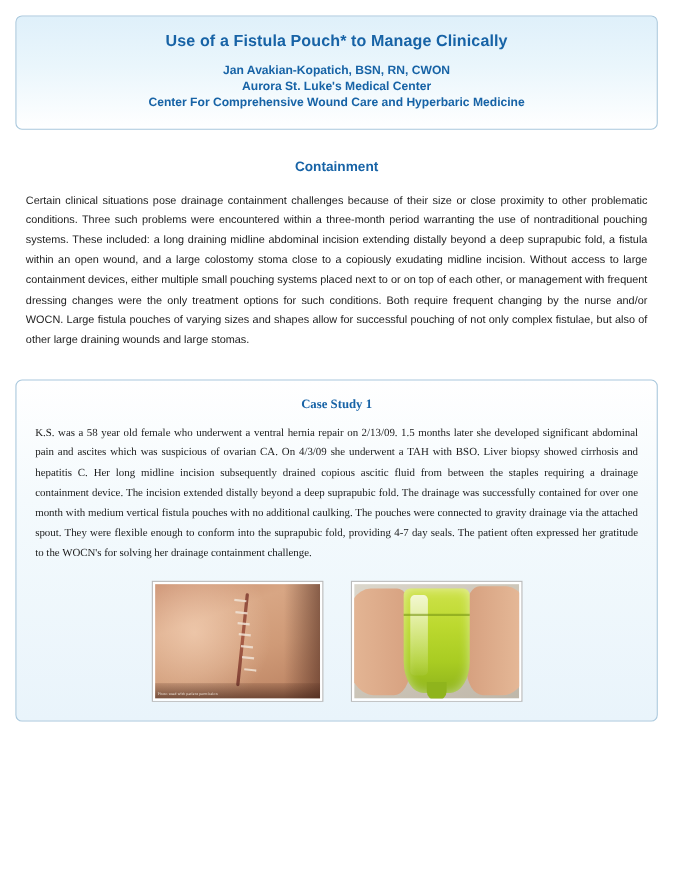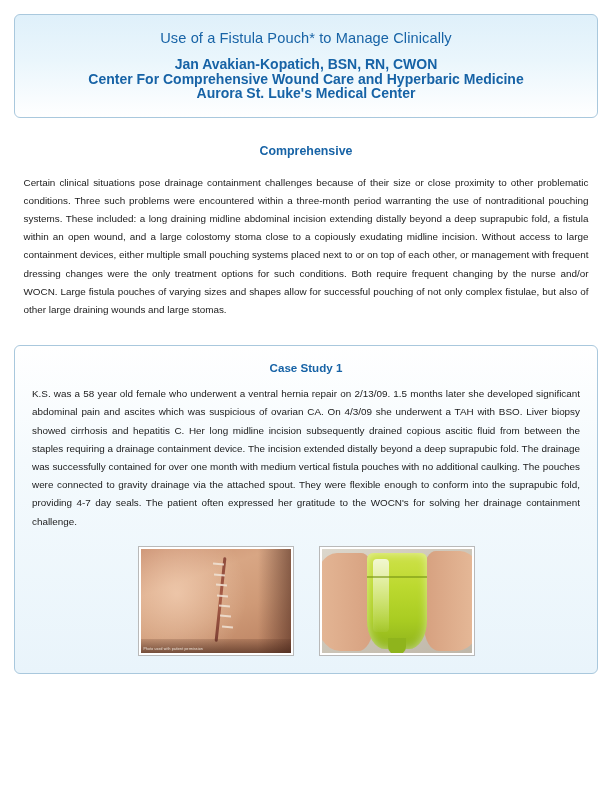--- a/index.html
+++ b/index.html
@@ -33,28 +33,28 @@
     box-sizing: border-box;
     border: 1px solid #a9c8dd;
     border-radius: 6px;
     background: linear-gradient(to bottom, #dff0fa 0%, #eaf6fc 45%, #ffffff 100%);
     padding: 14px 20px 16px 20px;
     text-align: center;
   }
   .title-main {
     color: #1763a6;
     font-size: 14.6px;
-    font-weight: normal;
+    font-weight: bold;
     line-height: 19px;
     letter-spacing: 0.1px;
   }
   .title-sub {
     margin-top: 9px;
     color: #1763a6;
-    font-size: 14px;
+    font-size: 11px;
     font-weight: bold;
     line-height: 14.5px;
   }
 
   
   .section-heading {
     text-align: center;
     color: #1763a6;
     font-weight: bold;
     font-size: 12.4px;
@@ -78,20 +78,21 @@
   
   .case-box {
     position: relative;
     margin: 26px auto 12px auto;
     width: 584px;
     box-sizing: border-box;
     border: 1px solid #a9c8dd;
     border-radius: 6px;
     background: linear-gradient(to bottom, #ffffff 0%, #f4fafd 35%, #e9f4fb 100%);
     padding: 13px 17px 18px 17px;
+    font-family: Liberation Serif, serif;
   }
   .case-heading {
     text-align: center;
     color: #1763a6;
     font-weight: bold;
     font-size: 11.6px;
     margin: 2px 0 11px 0;
   }
 
   
@@ -221,26 +222,26 @@
 <body>
 
 <div class="poster">
 
   <div class="title-banner">
     <div class="title-main">
       <div>Use of a Fistula Pouch* to Manage Clinically</div>
     </div>
     <div class="title-sub">
       <div>Jan Avakian-Kopatich, BSN, RN, CWON</div>
+      <div>Aurora St. Luke's Medical Center</div>
       <div>Center For Comprehensive Wound Care and Hyperbaric Medicine</div>
-      <div>Aurora St. Luke's Medical Center</div>
     </div>
   </div>
 
-  <div class="section-heading">Comprehensive</div>
+  <div class="section-heading">Containment</div>
   <div class="intro-block body-text">Certain clinical situations pose drainage containment challenges because of their size or close proximity to other problematic conditions. Three such problems were encountered within a three-month period warranting the use of nontraditional pouching systems. These included: a long draining midline abdominal incision extending distally beyond a deep suprapubic fold, a fistula within an open wound, and a large colostomy stoma close to a copiously exudating midline incision.  Without access to large containment devices, either multiple small pouching systems placed next to or on top of each other, or management with frequent dressing changes were the only treatment options for such conditions. Both require frequent changing by the nurse and/or WOCN. Large fistula pouches of varying sizes and shapes allow for successful pouching of not only complex fistulae, but also of other large draining wounds and large stomas.</div>
 
   <div class="case-box">
     <div class="case-heading">Case Study 1</div>
     <div class="body-text">K.S. was a 58 year old female who underwent a ventral hernia repair on 2/13/09. 1.5 months later she developed significant abdominal pain and ascites which was suspicious of ovarian CA. On 4/3/09 she underwent a TAH with BSO. Liver biopsy showed cirrhosis and hepatitis C. Her long midline incision subsequently drained copious ascitic fluid from between the staples requiring a drainage containment device.  The incision extended distally beyond a deep suprapubic fold. The drainage was successfully contained for over one month with medium vertical fistula pouches with no additional caulking. The pouches were connected to gravity drainage via the attached spout. They were flexible enough to conform into the suprapubic fold, providing 4-7 day seals. The patient often expressed her gratitude to the WOCN's for solving her drainage containment challenge.</div>
 
     <div class="photo-row">
       <div class="photo photo-abdomen">
         <div class="skin-hi"></div>
         <div class="incision"></div>

